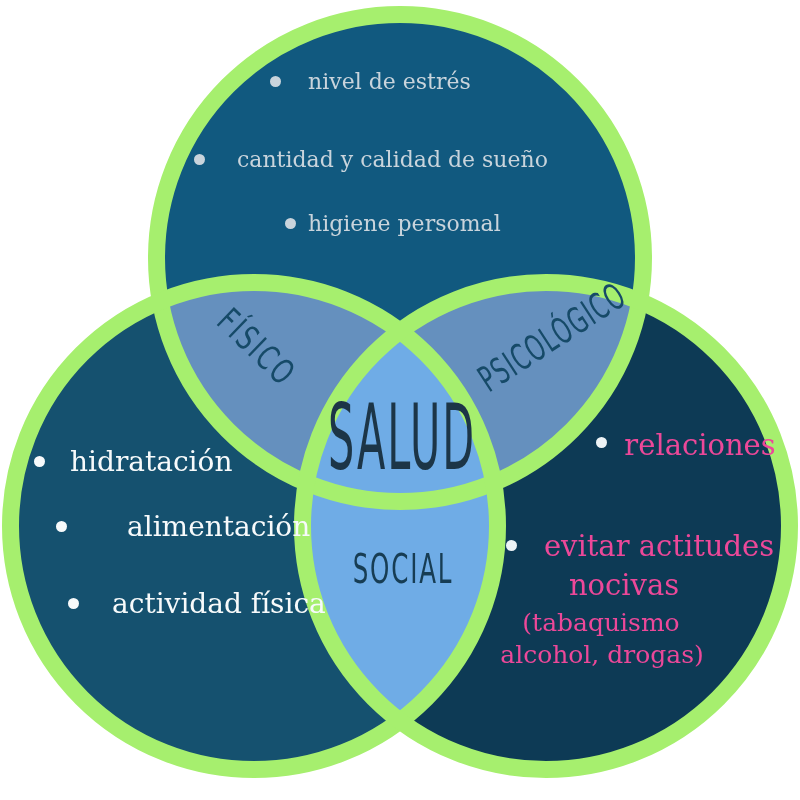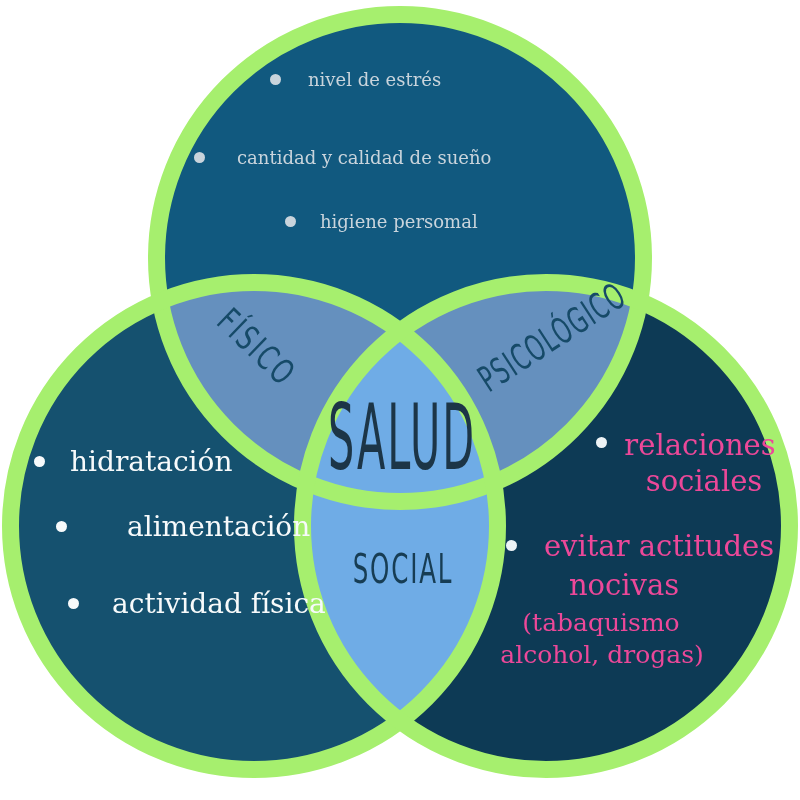--- a/index.html
+++ b/index.html
@@ -7,21 +7,21 @@
     position:relative; width:800px; height:800px; overflow:hidden;
     background:#ffffff; font-family:"DejaVu Serif", serif;
   }
   .stage svg { position:absolute; left:0; top:0; }
 
   
   .row { position:absolute; display:flex; align-items:center; white-space:nowrap; }
   .dot { border-radius:50%; flex:0 0 auto; }
   .dot-11 { width:11px; height:11px; }
 
-  .top-item  { color:#C9D4DC; font-size:18px; }
+  .top-item  { color:#C9D4DC; font-size:22px; }
   .top-item .dot { background:#C9D4DC; }
   .left-item { color:#F7FAFB; font-size:28px; }
   .left-item .dot { background:#F7FAFB; }
 
   .r-dot { position:absolute; width:11px; height:11px; border-radius:50%; background:#EDF3F6; }
   .r-line {
     position:absolute; color:#ec4899; font-size:29px; white-space:nowrap;
     transform:translate(-50%,-50%);
   }
   .r-small { font-size:25px; }
@@ -81,41 +81,40 @@
   </svg>
 
   <div class="row top-item" style="left:270px; top:69px; gap:27px">
     <span class="dot dot-11"></span>
     <span>nivel de estrés</span>
   </div>
   <div class="row top-item" style="left:194px; top:147px; gap:32px">
     <span class="dot dot-11"></span>
     <span>cantidad y calidad de sueño</span>
   </div>
-  <div class="row top-item" style="left:285px; top:211px; gap:24px">
+  <div class="row top-item" style="left:285px; top:211px; gap:12px">
     <span class="dot dot-11"></span>
     <span>higiene persomal</span>
   </div>
 
   <div class="row left-item" style="left:34px; top:445px; gap:25px">
     <span class="dot dot-11"></span>
     <span>hidratación</span>
   </div>
   <div class="row left-item" style="left:56px; top:510px; gap:60px">
     <span class="dot dot-11"></span>
     <span>alimentación</span>
   </div>
   <div class="row left-item" style="left:68px; top:587px; gap:33px">
     <span class="dot dot-11"></span>
     <span>actividad física</span>
   </div>
 
   <span class="r-dot" style="left:596px; top:437px"></span>
   <div class="r-line" style="left:700px; top:445px">relaciones</div>
-  <div class="r-line" style="left:704px; top:481px">sociales</div>
 
   <span class="r-dot" style="left:506px; top:540px"></span>
   <div class="r-line" style="left:659px; top:546px">evitar actitudes</div>
   <div class="r-line" style="left:624px; top:585px">nocivas</div>
 
   <div class="r-line r-small" style="left:601px; top:622px">(tabaquismo</div>
   <div class="r-line r-small" style="left:602px; top:654px">alcohol, drogas)</div>
 
   <div class="vlabel lbl-fisico">FÍSICO</div>
   <div class="vlabel lbl-psico">PSICOLÓGICO</div>

